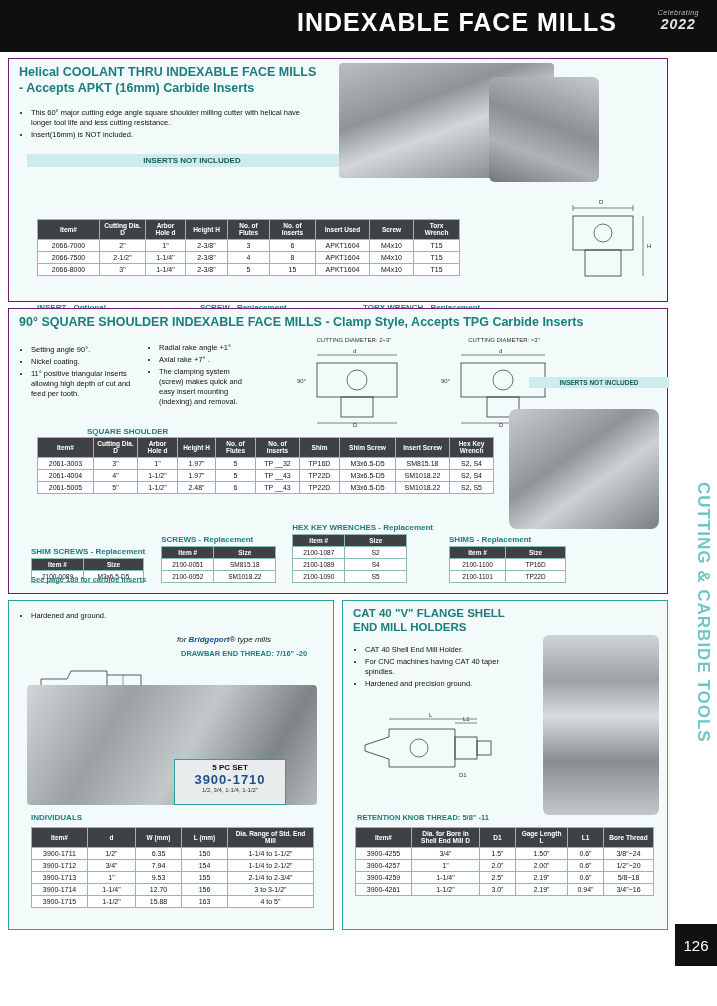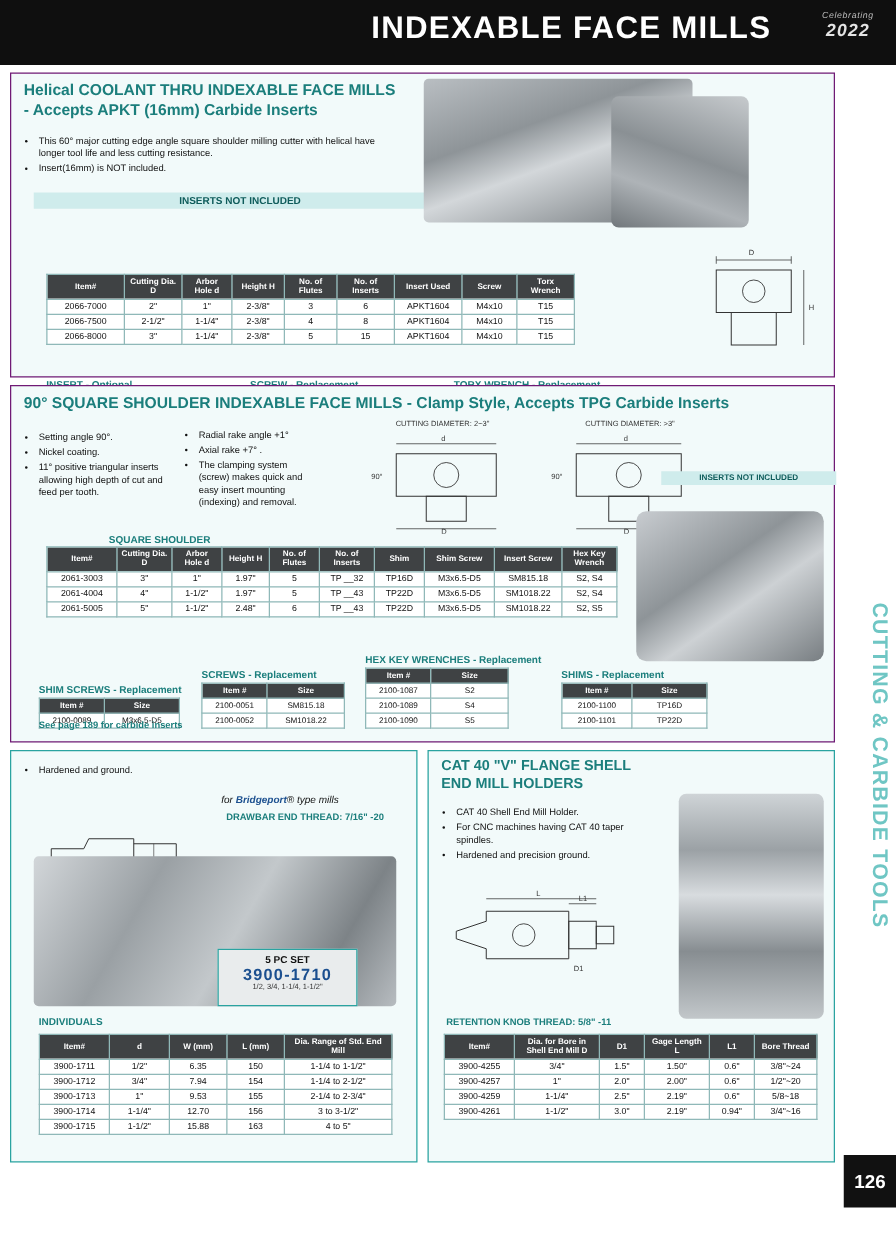--- a/index.html
+++ b/index.html
@@ -36,21 +36,21 @@
     background:#ffffff;
   }
   .rail-text {
     position:absolute; right:4px; top:430px;
     writing-mode: vertical-rl;
     font-size:17px; font-weight:bold; color:#6fc6c4; letter-spacing:1px;
     white-space:nowrap;
   }
   .pagenum-box {
     position:absolute; right:0; bottom:40px; width:42px; height:42px;
-    background:#111; color:#fff; font-size:15px; font-weight:bold;
+    background:#111; color:#fff; font-size:15px; font-weight:normal;
     display:flex; align-items:center; justify-content:center;
   }
   
   .lw { position:absolute; left:2px; color:#e8f6f6; font-size:30px; font-weight:bold;
         writing-mode: vertical-rl; letter-spacing:6px; }
   .panel {
     border:1px solid #701a75; background:#f2fafa; position:relative;
     margin-bottom:5px;
   }
   .panel-title {

